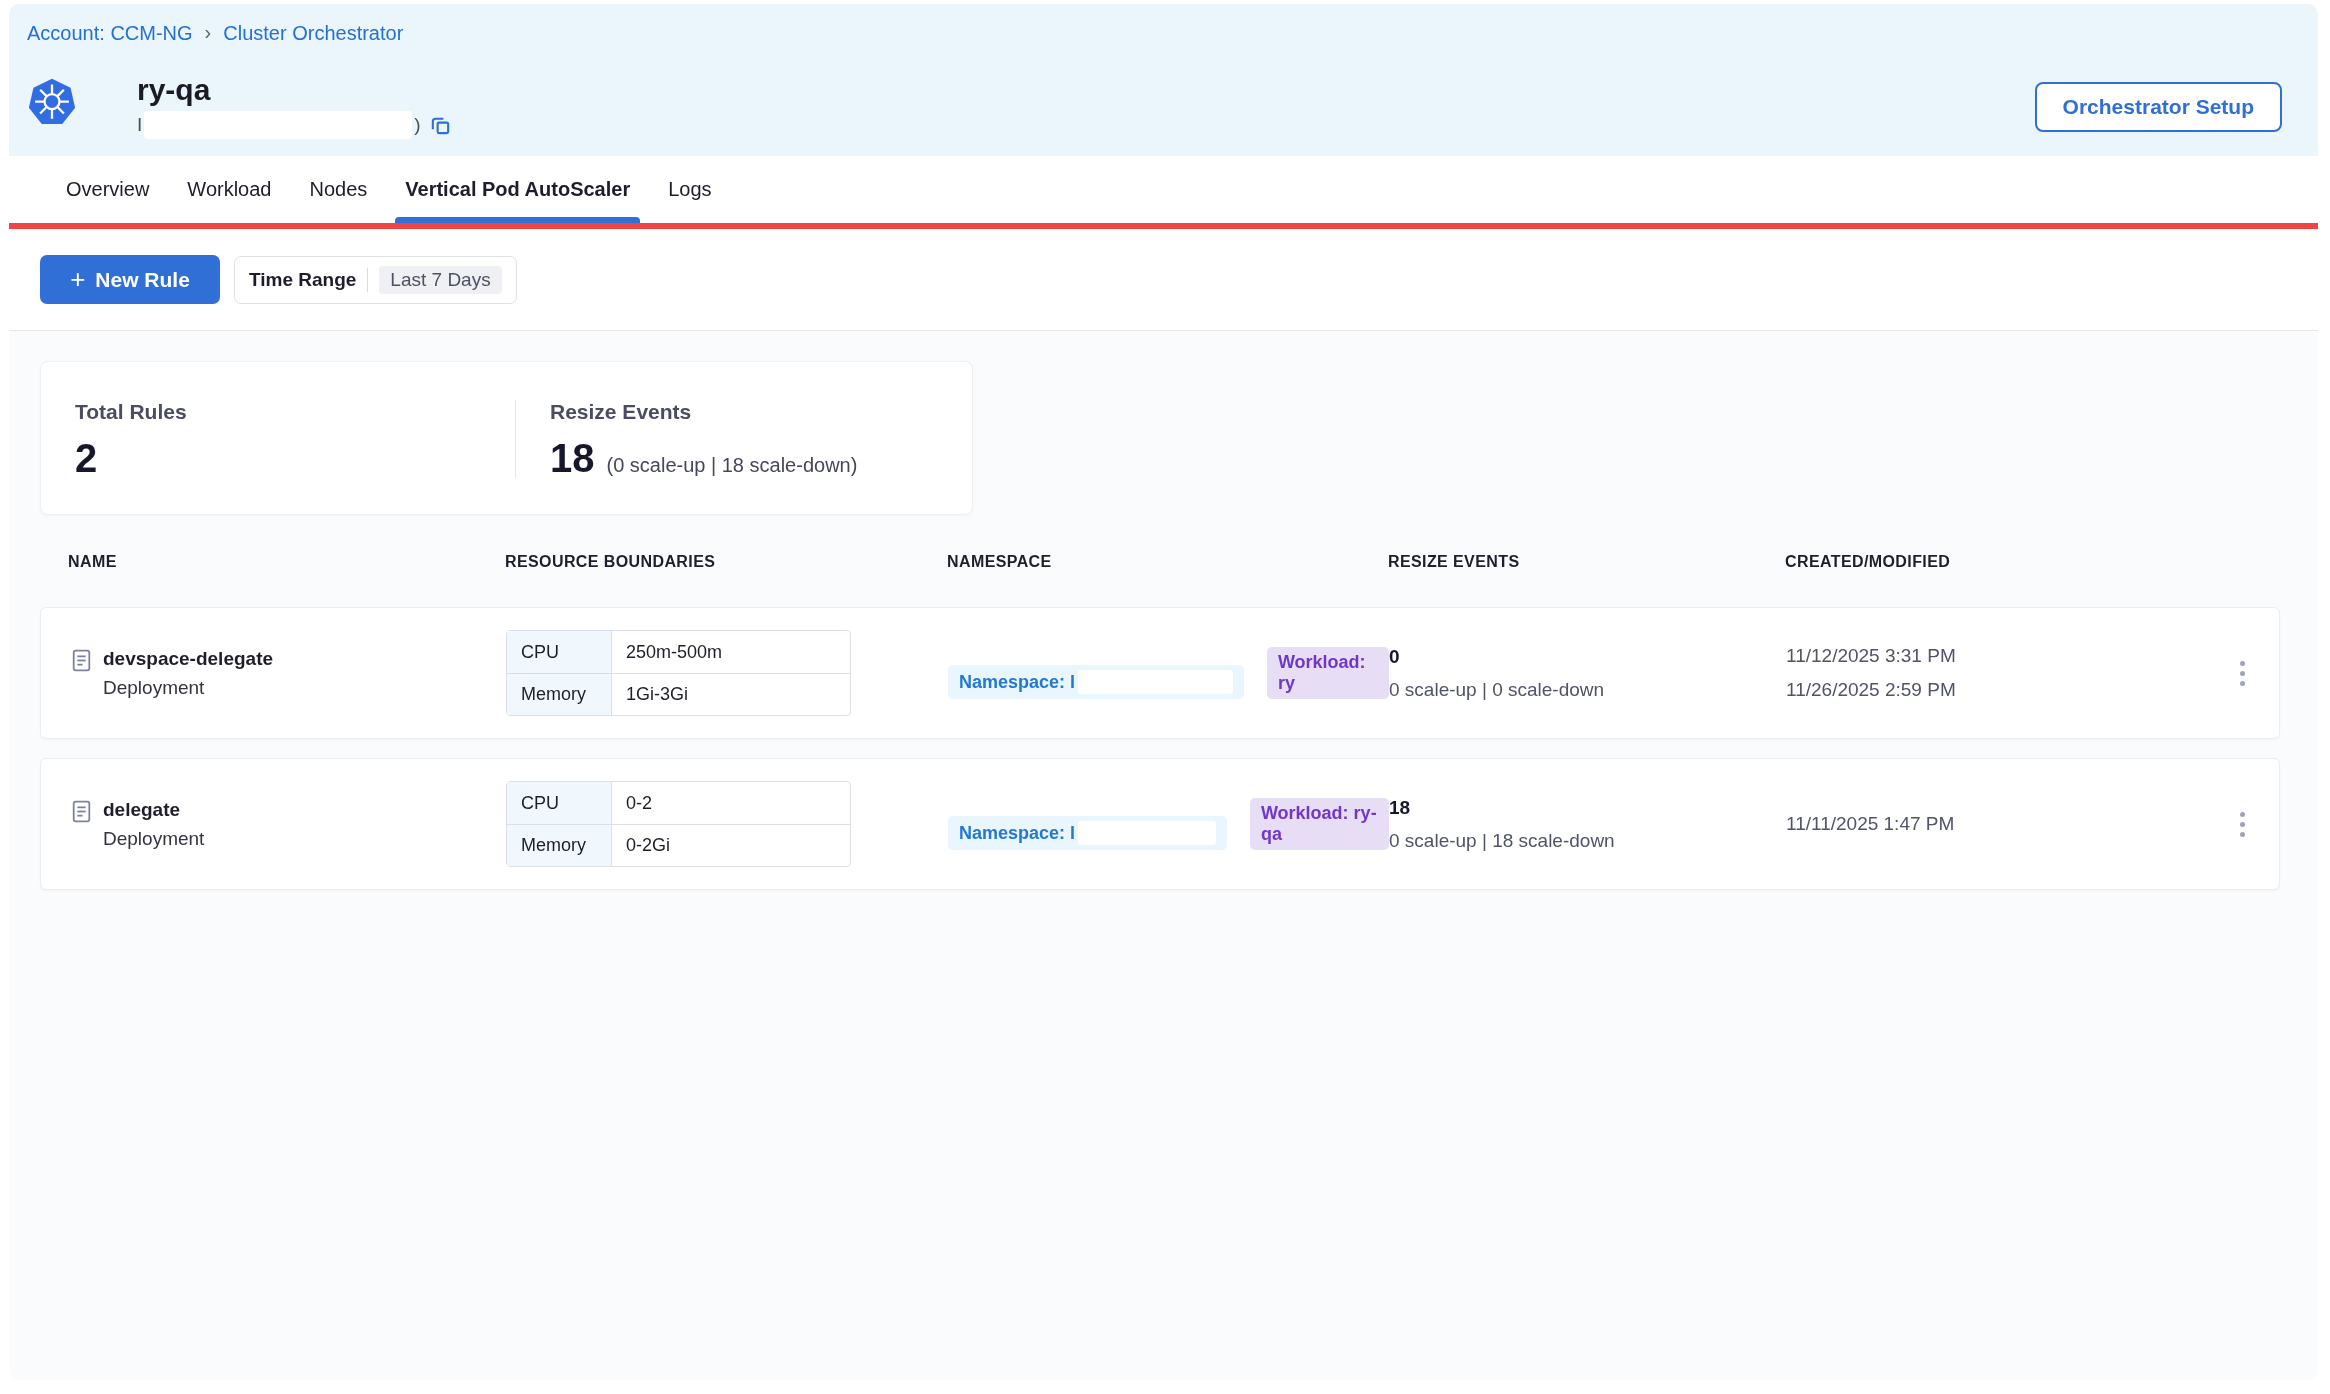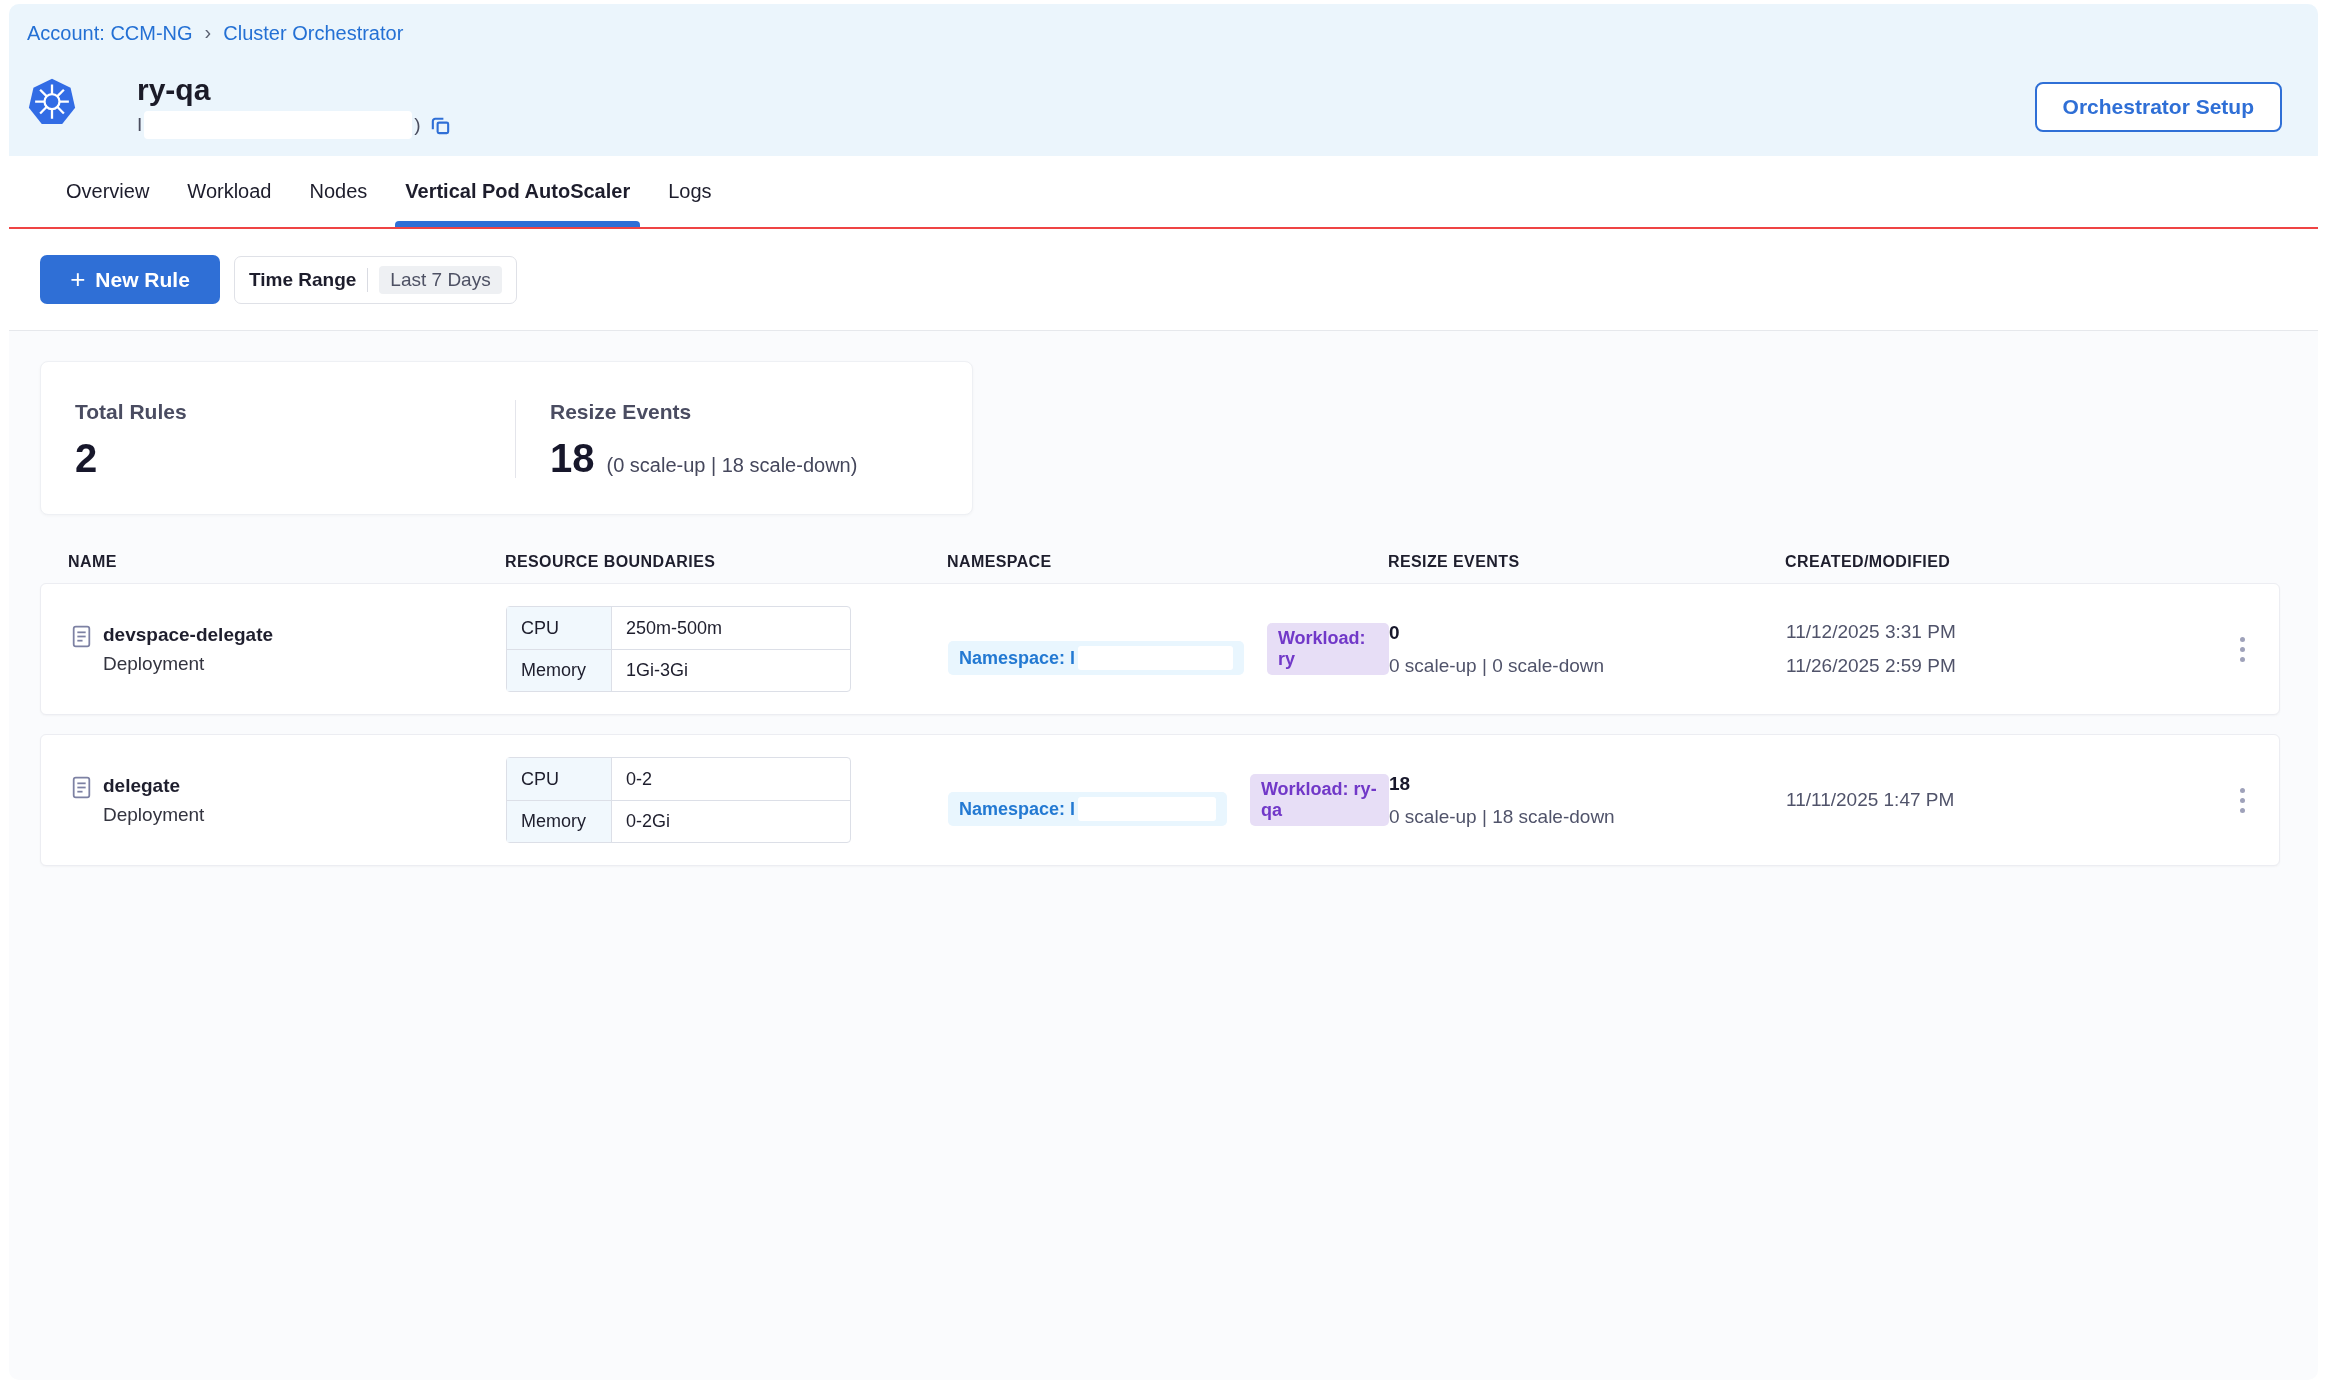--- a/index.html
+++ b/index.html
@@ -20,21 +20,21 @@
   .cluster-title { font-size:30px; font-weight:bold; color:#1b1b28; line-height:34px; }
   .id-row { display:flex; align-items:center; margin-top:3px; height:30px; }
   .id-text { font-size:19px; color:#4a4d5e; }
   .id-redacted { width:268px; height:28px; background:#ffffff; border-radius:4px; margin:0 2px; }
   .copy-btn { background:none; border:none; cursor:pointer; margin-left:8px; display:flex; align-items:center; }
   .setup-btn { margin-left:auto; align-self:center; background:#ffffff; border:2px solid #2f6fd6;
                color:#2f6fd6; font-weight:bold; font-size:21px; padding:11px 26px;
                border-radius:8px; cursor:pointer; font-family:inherit; }
 
   
-  .tabs-bar { background:#ffffff; border-bottom:2px solid #ef4444; padding-left:57px;
+  .tabs-bar { background:#ffffff; border-bottom:6px solid #ef4444; padding-left:57px;
               display:flex; gap:38px; height:73px; align-items:stretch; flex:0 0 auto; }
   .tab { position:relative; display:flex; align-items:center; font-size:20px; color:#1d1d2c;
          cursor:pointer; white-space:nowrap; }
   .tab.active { font-weight:bold; }
   .tab.active::after { content:""; position:absolute; left:-10px; right:-10px; bottom:0;
                        height:6px; background:#2f6fd6; border-radius:4px 4px 0 0; }
 
   
   .toolbar { background:#ffffff; border-bottom:1px solid #e6e8ec; padding:26px 0 26px 31px;
              display:flex; align-items:center; gap:14px; flex:0 0 auto; }
@@ -57,21 +57,21 @@
   .summary-section.first { width:440px; }
   .summary-vdivider { width:1px; background:#e4e5eb; margin-right:34px; }
   .summary-label { font-size:21px; color:#4a4c61; font-weight:600; }
   .summary-value-row { display:flex; align-items:baseline; margin-top:14px; gap:12px; }
   .summary-value { font-size:40px; font-weight:bold; color:#17172b; line-height:40px; }
   .summary-detail { font-size:20px; color:#45475c; }
 
   .grid-cols { display:grid; grid-template-columns:437px 442px 441px 397px 420px 1fr; align-items:center; }
   .table-head { margin:38px 0 0; padding-left:28px; width:2240px; }
   .th { font-size:16px; font-weight:bold; color:#1e1e2d; letter-spacing:.4px; }
-  .rows { margin-top:12px; }
+  .rows { margin-top:36px; }
   .rule-row { width:2240px; height:132px; background:#ffffff; border:1px solid #ecedf2;
               border-radius:6px; box-shadow:0 1px 2px rgba(40,41,61,.04);
               padding-left:28px; margin-bottom:19px; cursor:pointer; }
 
   .name-cell { display:flex; align-items:flex-start; gap:9px; }
   .doc-icon { flex:0 0 auto; margin-top:1px; }
   .name-stack { display:flex; flex-direction:column; }
   .rule-name { font-size:19px; font-weight:bold; color:#1e1e2d; line-height:24px; }
   .rule-kind { font-size:19px; color:#33343f; margin-top:6px; }
 

